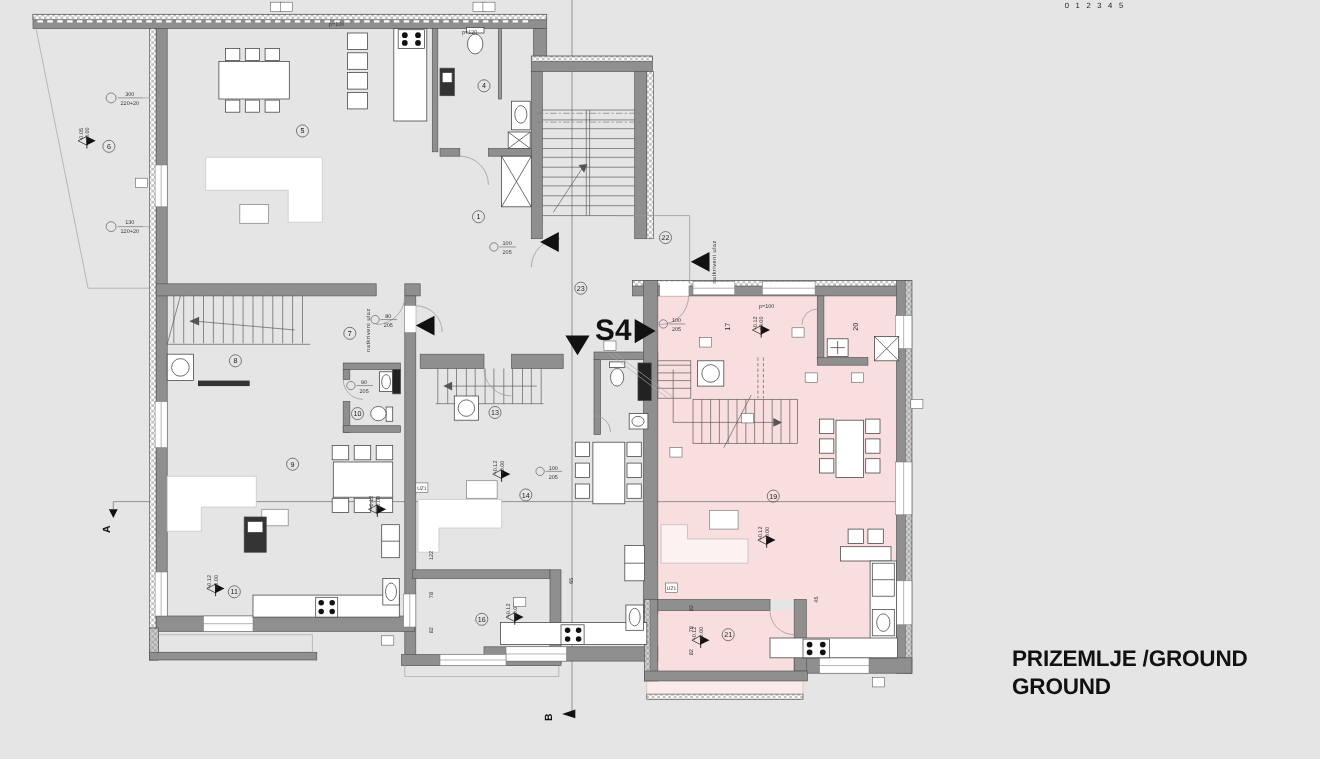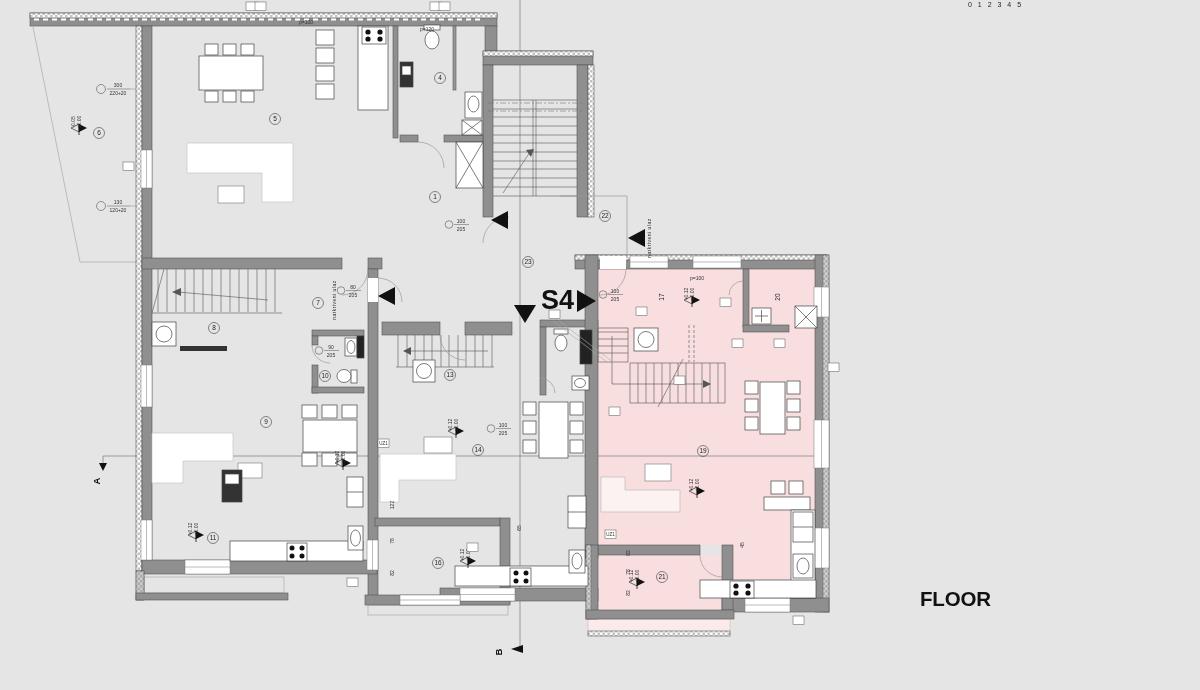--- a/index.html
+++ b/index.html
@@ -561,15 +561,16 @@
         <rect x="439" y="2" width="11" height="8.5" fill="#fff" stroke="#555" stroke-width="0.5"></rect>
         <rect x="793" y="616" width="11" height="8.5" fill="#fff" stroke="#555" stroke-width="0.5"></rect>
       </g>
   <g id="g-entr">
         <text x="336" y="300" class="dim" transform="rotate(-90 336 300)" letter-spacing="0.5">natkriveni ulaz</text>
         <text x="651" y="238" class="dim" transform="rotate(-90 651 238)" letter-spacing="0.5">natkriveni ulaz</text>
       </g>
 </svg>
 
 <div class="plan-title">
-  <div>FLOOR</div>
+  <div>PRIZEMLJE /GROUND</div>
+  <div>GROUND</div>
 </div>
 </div>
 
 </body></html>

